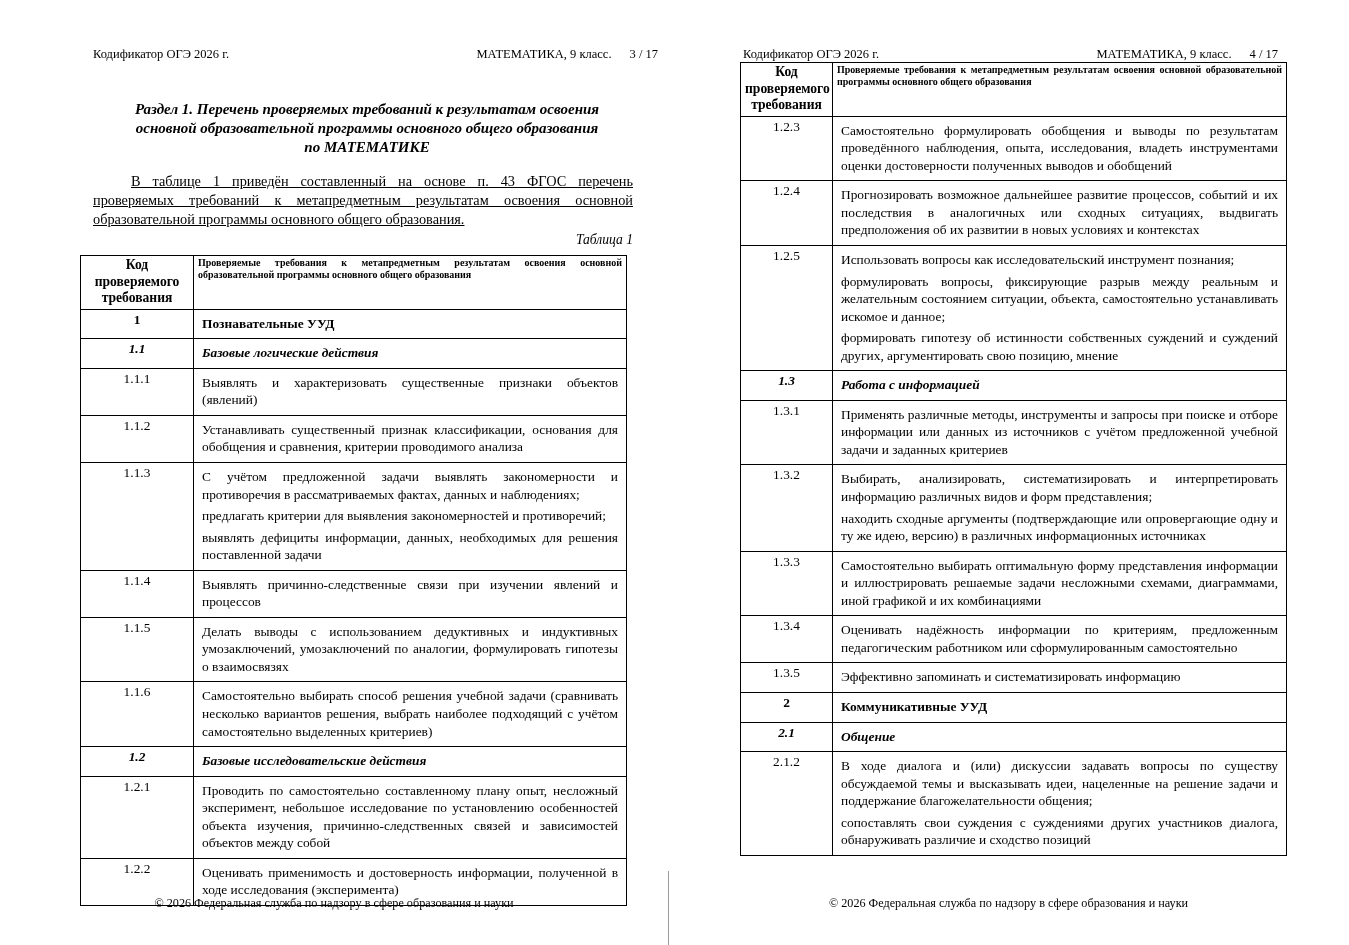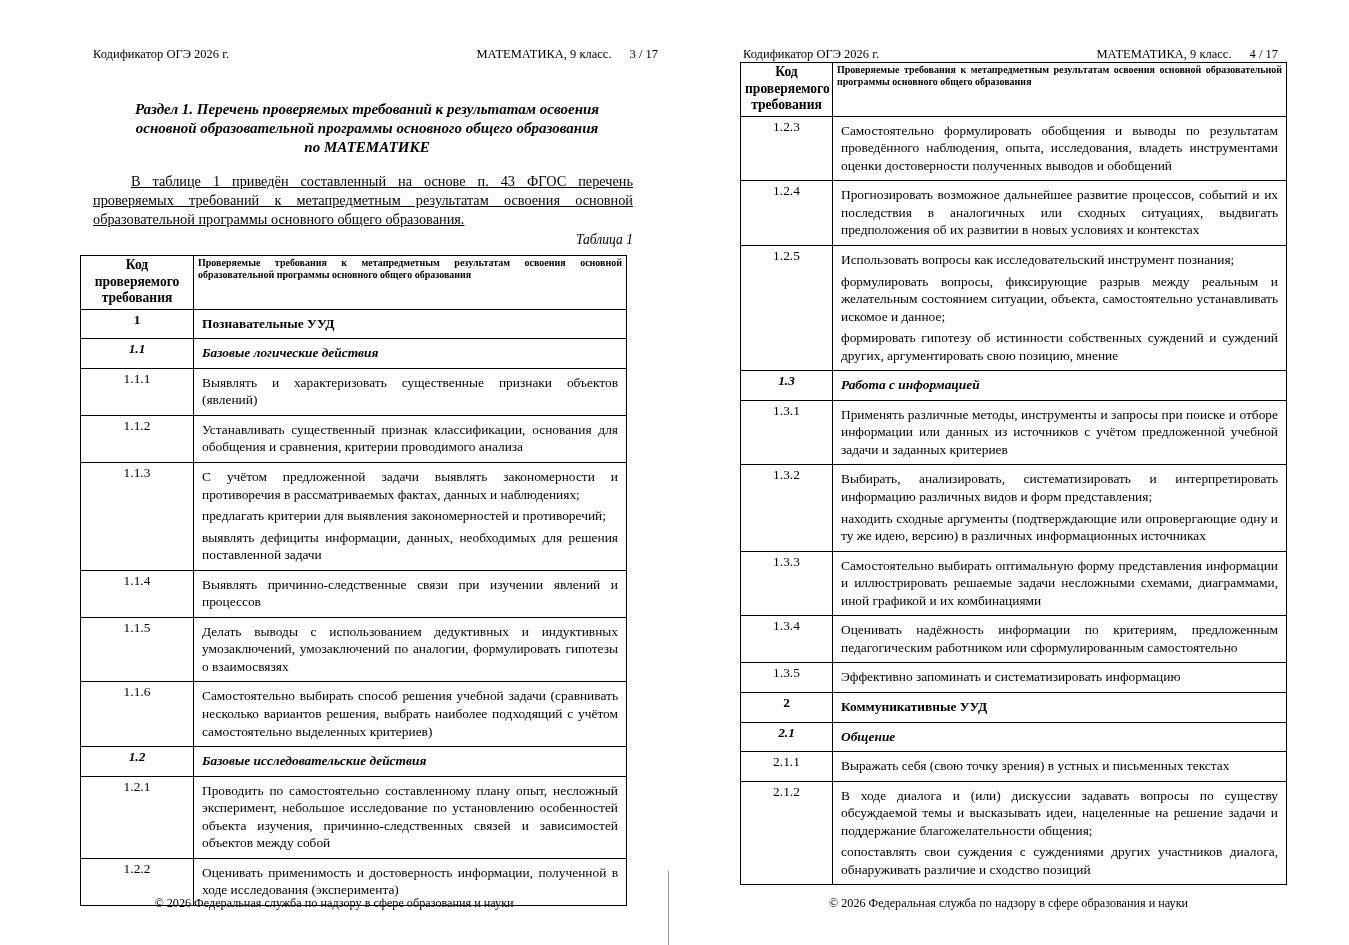--- a/index.html
+++ b/index.html
@@ -373,26 +373,20 @@
                 <p>Коммуникативные УУД</p>
               </td>
             </tr>
             <tr class="lvl2">
               <td class="col-code">2.1</td>
               <td class="col-req">
                 <p>Общение</p>
               </td>
             </tr>
             <tr>
-              <td class="col-code">2.1.1</td>
-              <td class="col-req">
-                <p>Выражать себя (свою точку зрения) в устных и письменных текстах</p>
-              </td>
-            </tr>
-            <tr>
               <td class="col-code">2.1.2</td>
               <td class="col-req">
                 <p>В ходе диалога и (или) дискуссии задавать вопросы по существу обсуждаемой темы и высказывать идеи, нацеленные на решение задачи и поддержание благожелательности общения;</p>
                 <p>сопоставлять свои суждения с суждениями других участников диалога, обнаруживать различие и сходство позиций</p>
               </td>
             </tr>
           </tbody>
       </table>
 
       <div class="footer">© 2026 Федеральная служба по надзору в сфере образования и науки</div>

